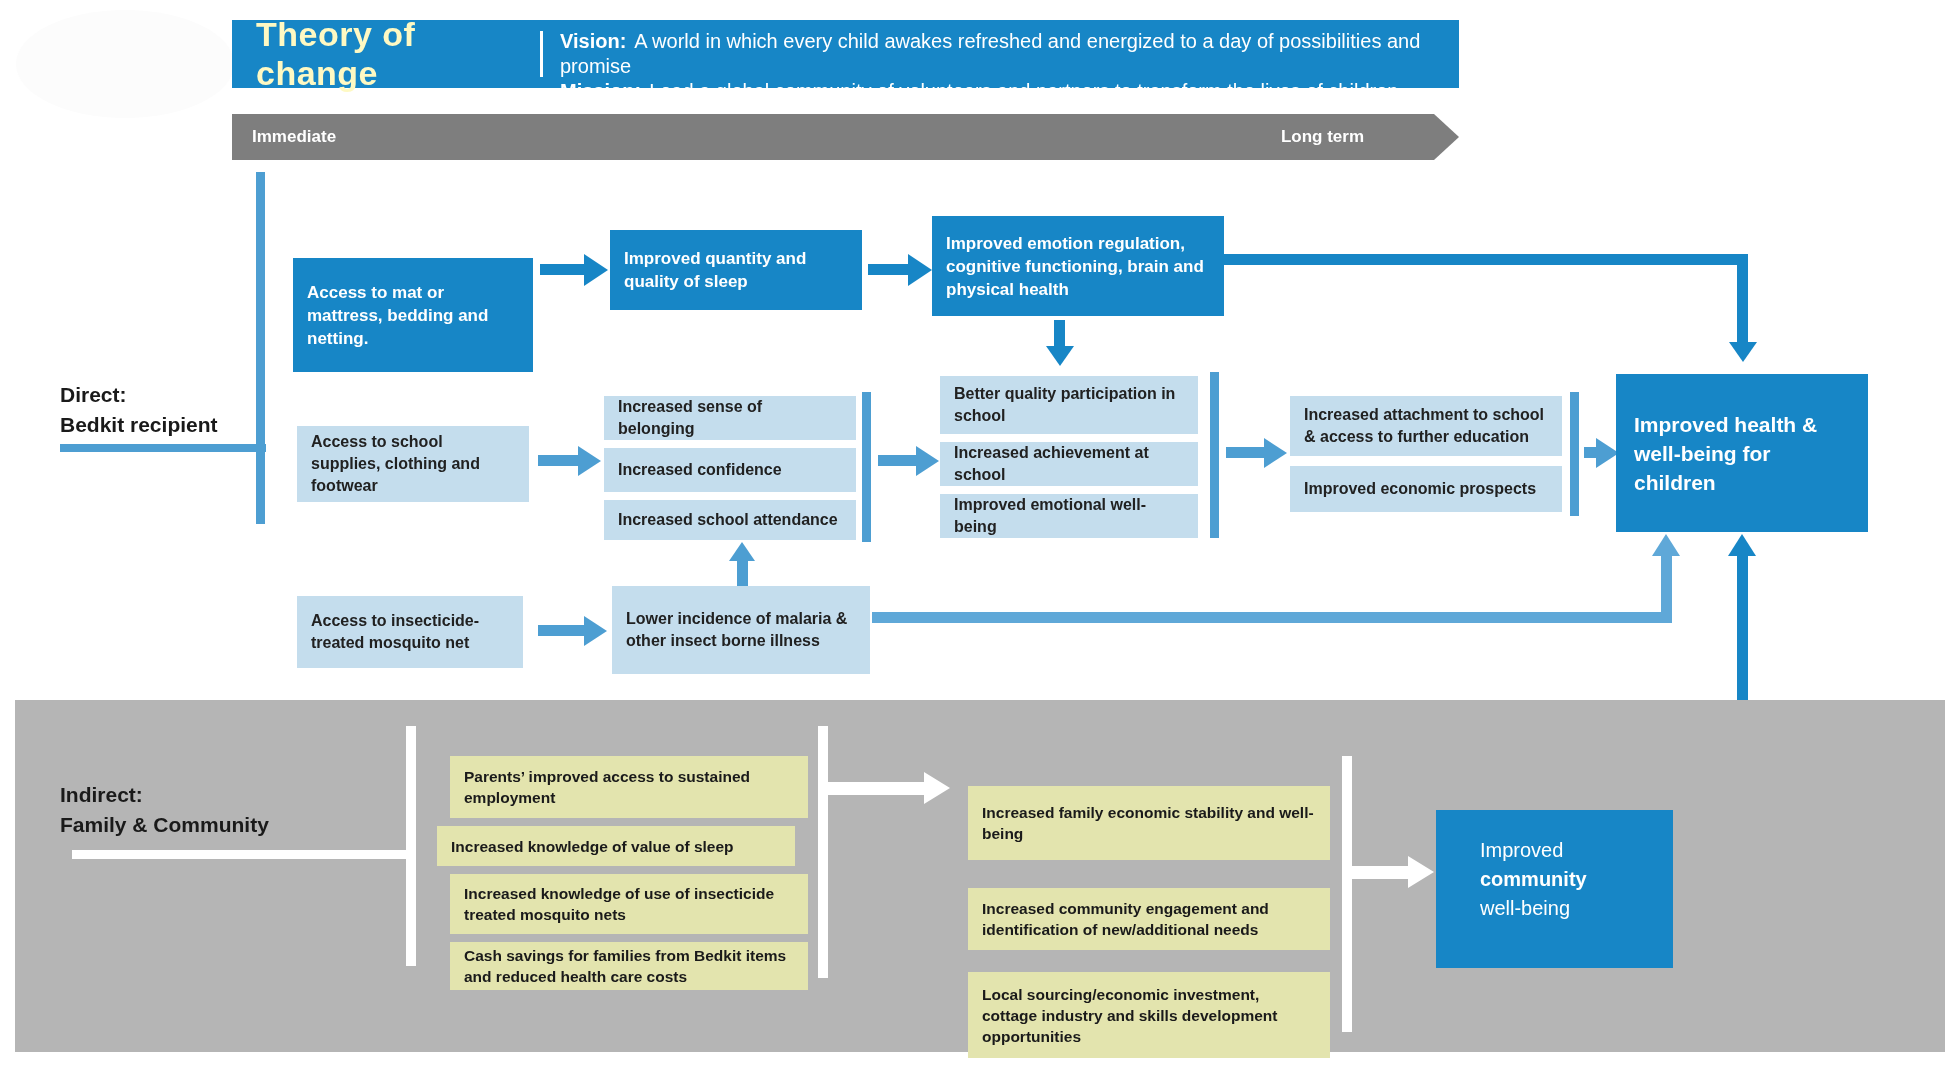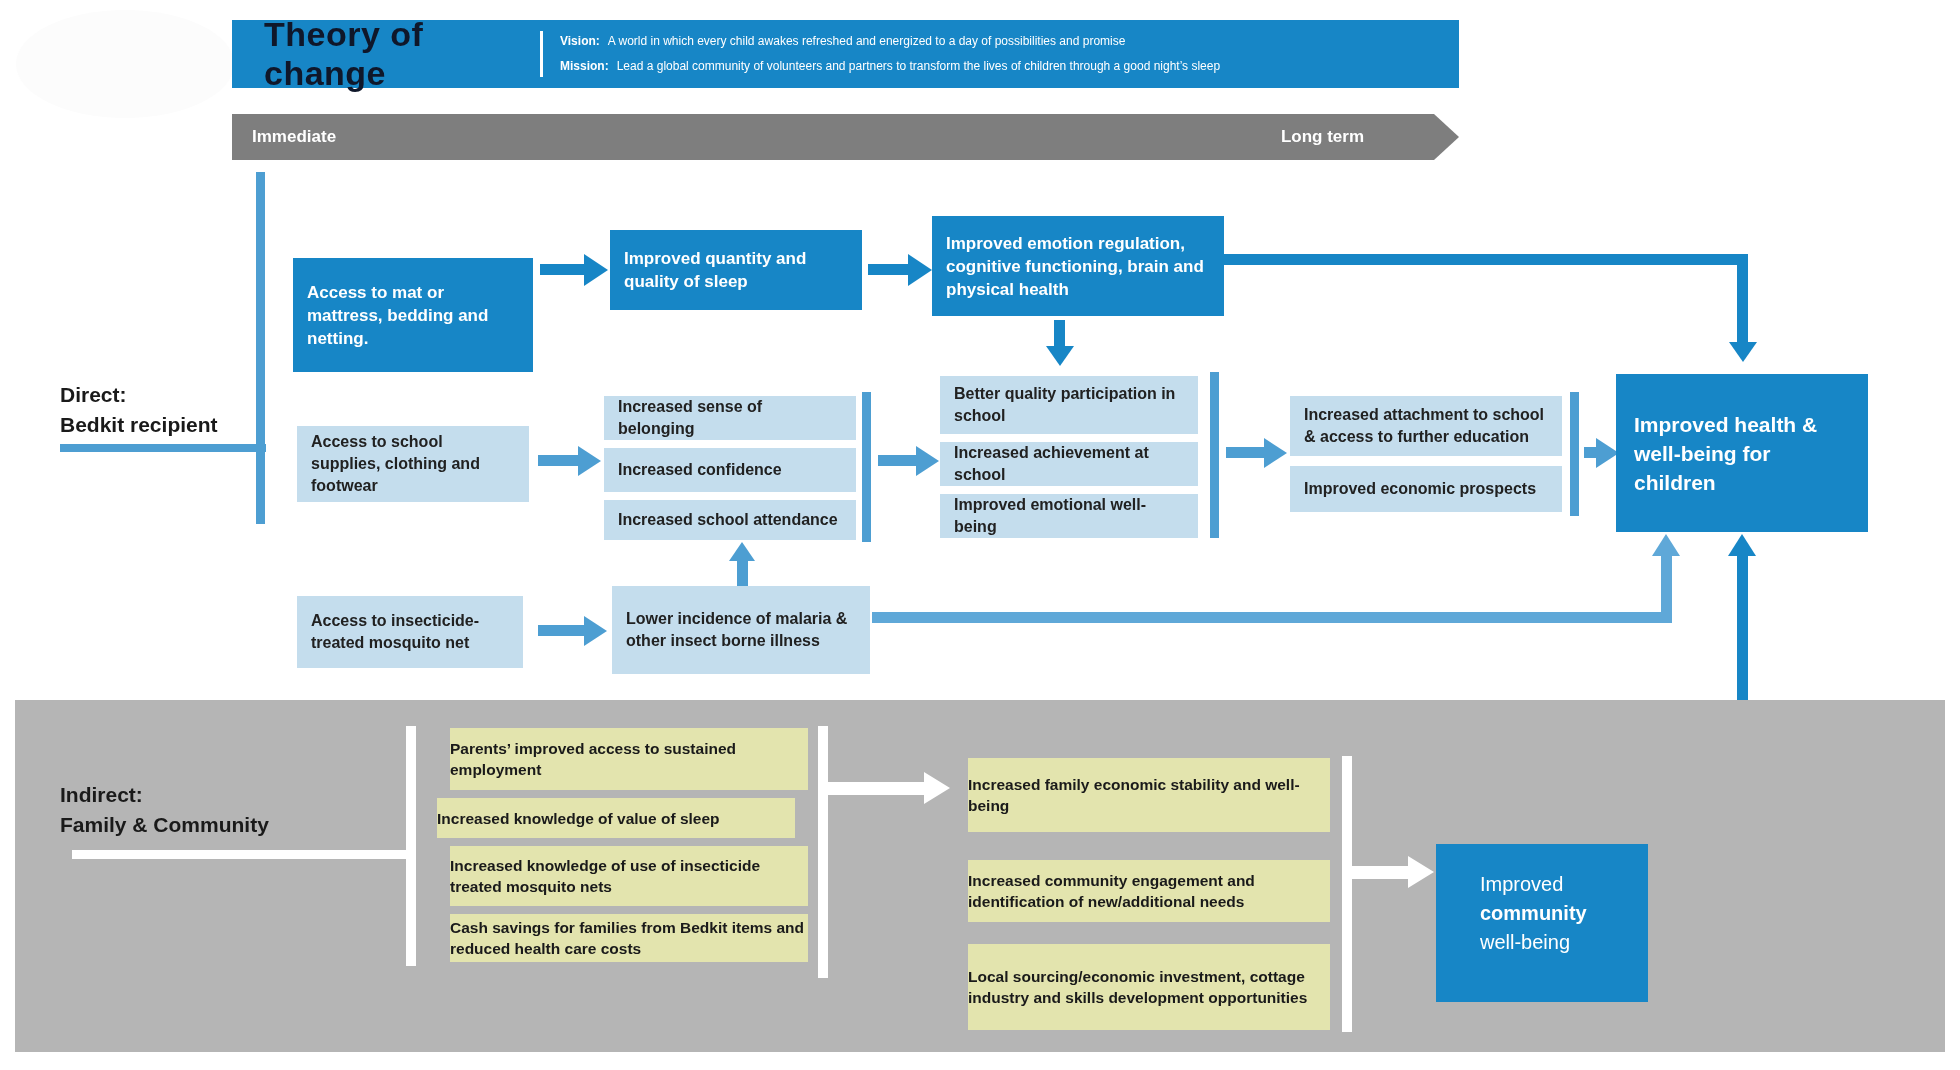--- a/index.html
+++ b/index.html
@@ -4,36 +4,36 @@
 <style>
   html,body{margin:0;padding:0;background:#ffffff;}
   #canvas{
     position:relative;width:1960px;height:1070px;background:#ffffff;overflow:hidden;
     font-family:"Liberation Sans","DejaVu Sans",sans-serif;
   }
   .abs{position:absolute;}
   
   .header-bar{left:232px;top:20px;width:1227px;height:68px;background:#1786c6;display:flex;align-items:center;}
   .logo-blob{left:16px;top:10px;width:218px;height:108px;background:#fcfcfc;border-radius:50%;}
-  .h-title{color:#0f172a;font-size:34px;font-weight:bold;padding-left:32px;width:282px;letter-spacing:.5px;}
+  .h-title{color:#fef9c3;font-size:34px;font-weight:bold;padding-left:24px;width:282px;letter-spacing:.5px;}
   .h-divider{left:540px;top:31px;width:3px;height:46px;background:#ffffff;}
-  .h-lines{left:560px;top:29px;width:880px;color:#ffffff;font-size:12px;line-height:25px;}
+  .h-lines{left:560px;top:29px;width:880px;color:#ffffff;font-size:20px;line-height:25px;}
   .h-lines b{margin-right:8px;}
   
   .tl-bar{left:232px;top:114px;width:1202px;height:46px;background:#7e7e7e;display:flex;align-items:center;justify-content:space-between;color:#fff;font-weight:bold;font-size:17px;}
   .tl-left{padding-left:20px;}
   .tl-right{padding-right:70px;}
   .tl-head{left:1434px;top:114px;width:0;height:0;border-top:23px solid transparent;border-bottom:23px solid transparent;border-left:25px solid #7e7e7e;}
   
   .sec-label{font-size:21px;font-weight:bold;color:#1a1a1a;line-height:30px;}
   
   .bx{box-sizing:border-box;display:flex;align-items:center;font-weight:bold;}
   .bx-dark{background:#1786c6;color:#ffffff;font-size:17px;padding:10px 14px;line-height:23px;}
   .bx-light{background:#c4dded;color:#212121;font-size:16px;padding:6px 14px;line-height:22px;}
-  .bx-khaki{background:#e3e4ae;color:#1a1a1a;font-size:15.5px;padding:6px 0;line-height:21px;}
+  .bx-khaki{background:#e3e4ae;color:#1a1a1a;font-size:15.5px;padding:6px 14px;line-height:21px;margin-top:28px;}
   .bx-big{background:#1786c6;color:#ffffff;font-size:21px;padding:14px 18px;line-height:29px;}
   .bx-comm{background:#1786c6;color:#ffffff;font-size:20px;line-height:29px;padding:26px 10px 10px 44px;display:block;font-weight:normal;}
   .bx-comm .bold{font-weight:bold;}
   
   .seg{background:#1786c6;}
   .seg-med{background:#4d9ed2;}
   .seg-lt{background:#5fa8d8;}
   .seg-wh{background:#ffffff;}
   .tri{width:0;height:0;}
   .tri-r-dark{border-top:16px solid transparent;border-bottom:16px solid transparent;border-left:24px solid #1786c6;}
@@ -196,19 +196,19 @@
       <span>Increased community engagement and identification of new/additional needs</span>
     </div>
   <div class="abs bx bx-khaki" style="left:968px;top:944px;width:362px;height:86px;">
       <span>Local sourcing/economic investment, cottage industry and skills development opportunities</span>
     </div>
 
   <div class="abs seg-wh" style="left:1342px;top:756px;width:10px;height:276px;"></div>
   <div class="abs seg-wh" style="left:1352px;top:866px;width:56px;height:13px;"></div>
   <div class="abs tri tri-r-wh" style="left:1408px;top:856px;"></div>
 
-  <div class="abs bx-comm abs" style="left:1436px;top:844px;width:212px;height:158px;box-sizing:border-box;position:absolute;">
+  <div class="abs bx-comm abs" style="left:1436px;top:810px;width:237px;height:158px;box-sizing:border-box;position:absolute;">
     <div>Improved</div>
     <div class="bold">community</div>
     <div>well-being</div>
   </div>
 
 </div>
 
 </body></html>

